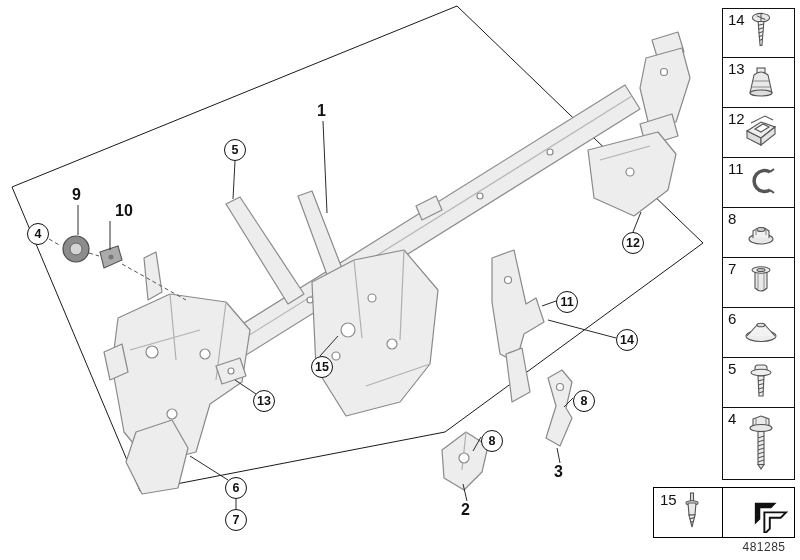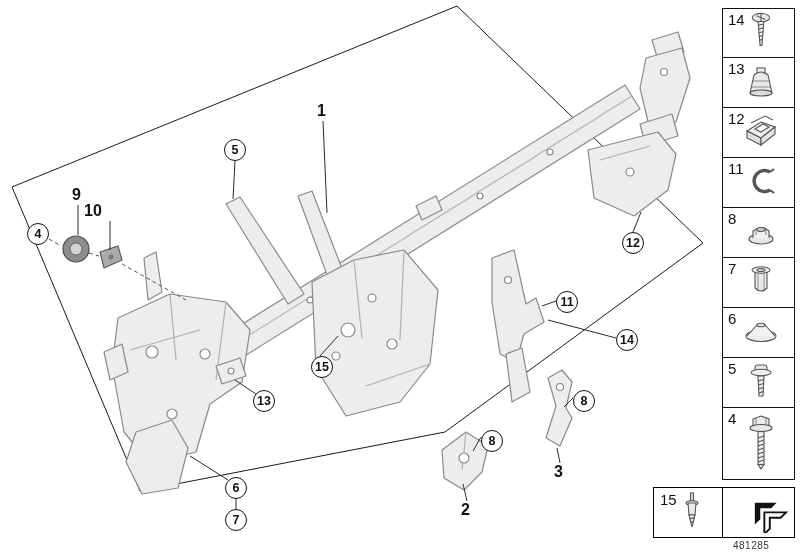--- a/index.html
+++ b/index.html
@@ -28,22 +28,22 @@
   .cell .ic{position:absolute;left:54%;top:52%;transform:translate(-50%,-50%);}
   .bottom-box{
     position:absolute;box-sizing:border-box;background:#fff;
     border:1.5px solid #000;height:51px;top:487px;z-index:6;
   }
   .bottom-box .num{position:absolute;top:3px;left:6px;font-size:15px;color:#111;}
   .bottom-box .ic{position:absolute;left:56%;top:52%;transform:translate(-50%,-50%);}
   .box-15{left:653px;width:70px;}
   .box-arrow{left:722px;width:73px;}
   .footer-number{
-    position:absolute;left:733px;top:540px;width:62px;text-align:left;
-    font-size:10px;color:#333;letter-spacing:.5px;z-index:6;
+    position:absolute;left:733px;top:540px;width:62px;text-align:center;
+    font-size:12px;color:#333;letter-spacing:.5px;z-index:6;
   }
 </style>
 </head>
 <body>
 
 <div class="stage">
 
   <svg class="diagram" width="800" height="560" viewBox="0 0 800 560">
 
     <path d="M12,187 L457,6 L703,243 L445,432 L140,491 Z" fill="none" stroke="#1a1a1a" stroke-width="1"></path>
@@ -128,21 +128,21 @@
       <path d="M256,394 L235,380"></path>
       <path d="M228,480 L190,456"></path>
       <path d="M236,509 L236,499"></path>
       <path d="M560,463 L557,448"></path>
       <path d="M467,501 L463,484"></path>
     </g>
   </svg>
 
   <div class="plain-label" style="left:317px;top:102px">1</div>
   <div class="plain-label" style="left:72px;top:186px">9</div>
-  <div class="plain-label" style="left:84px;top:202px">10</div>
+  <div class="plain-label" style="left:115px;top:202px">10</div>
   <div class="balloon" style="left:27px;top:223px">4</div>
   <div class="balloon" style="left:224px;top:139px">5</div>
   <div class="balloon" style="left:622px;top:232px">12</div>
   <div class="balloon" style="left:556px;top:291px">11</div>
   <div class="balloon" style="left:616px;top:329px">14</div>
   <div class="balloon" style="left:573px;top:390px">8</div>
   <div class="balloon" style="left:481px;top:430px">8</div>
   <div class="balloon" style="left:311px;top:356px">15</div>
   <div class="balloon" style="left:253px;top:390px">13</div>
   <div class="balloon" style="left:225px;top:477px">6</div>

